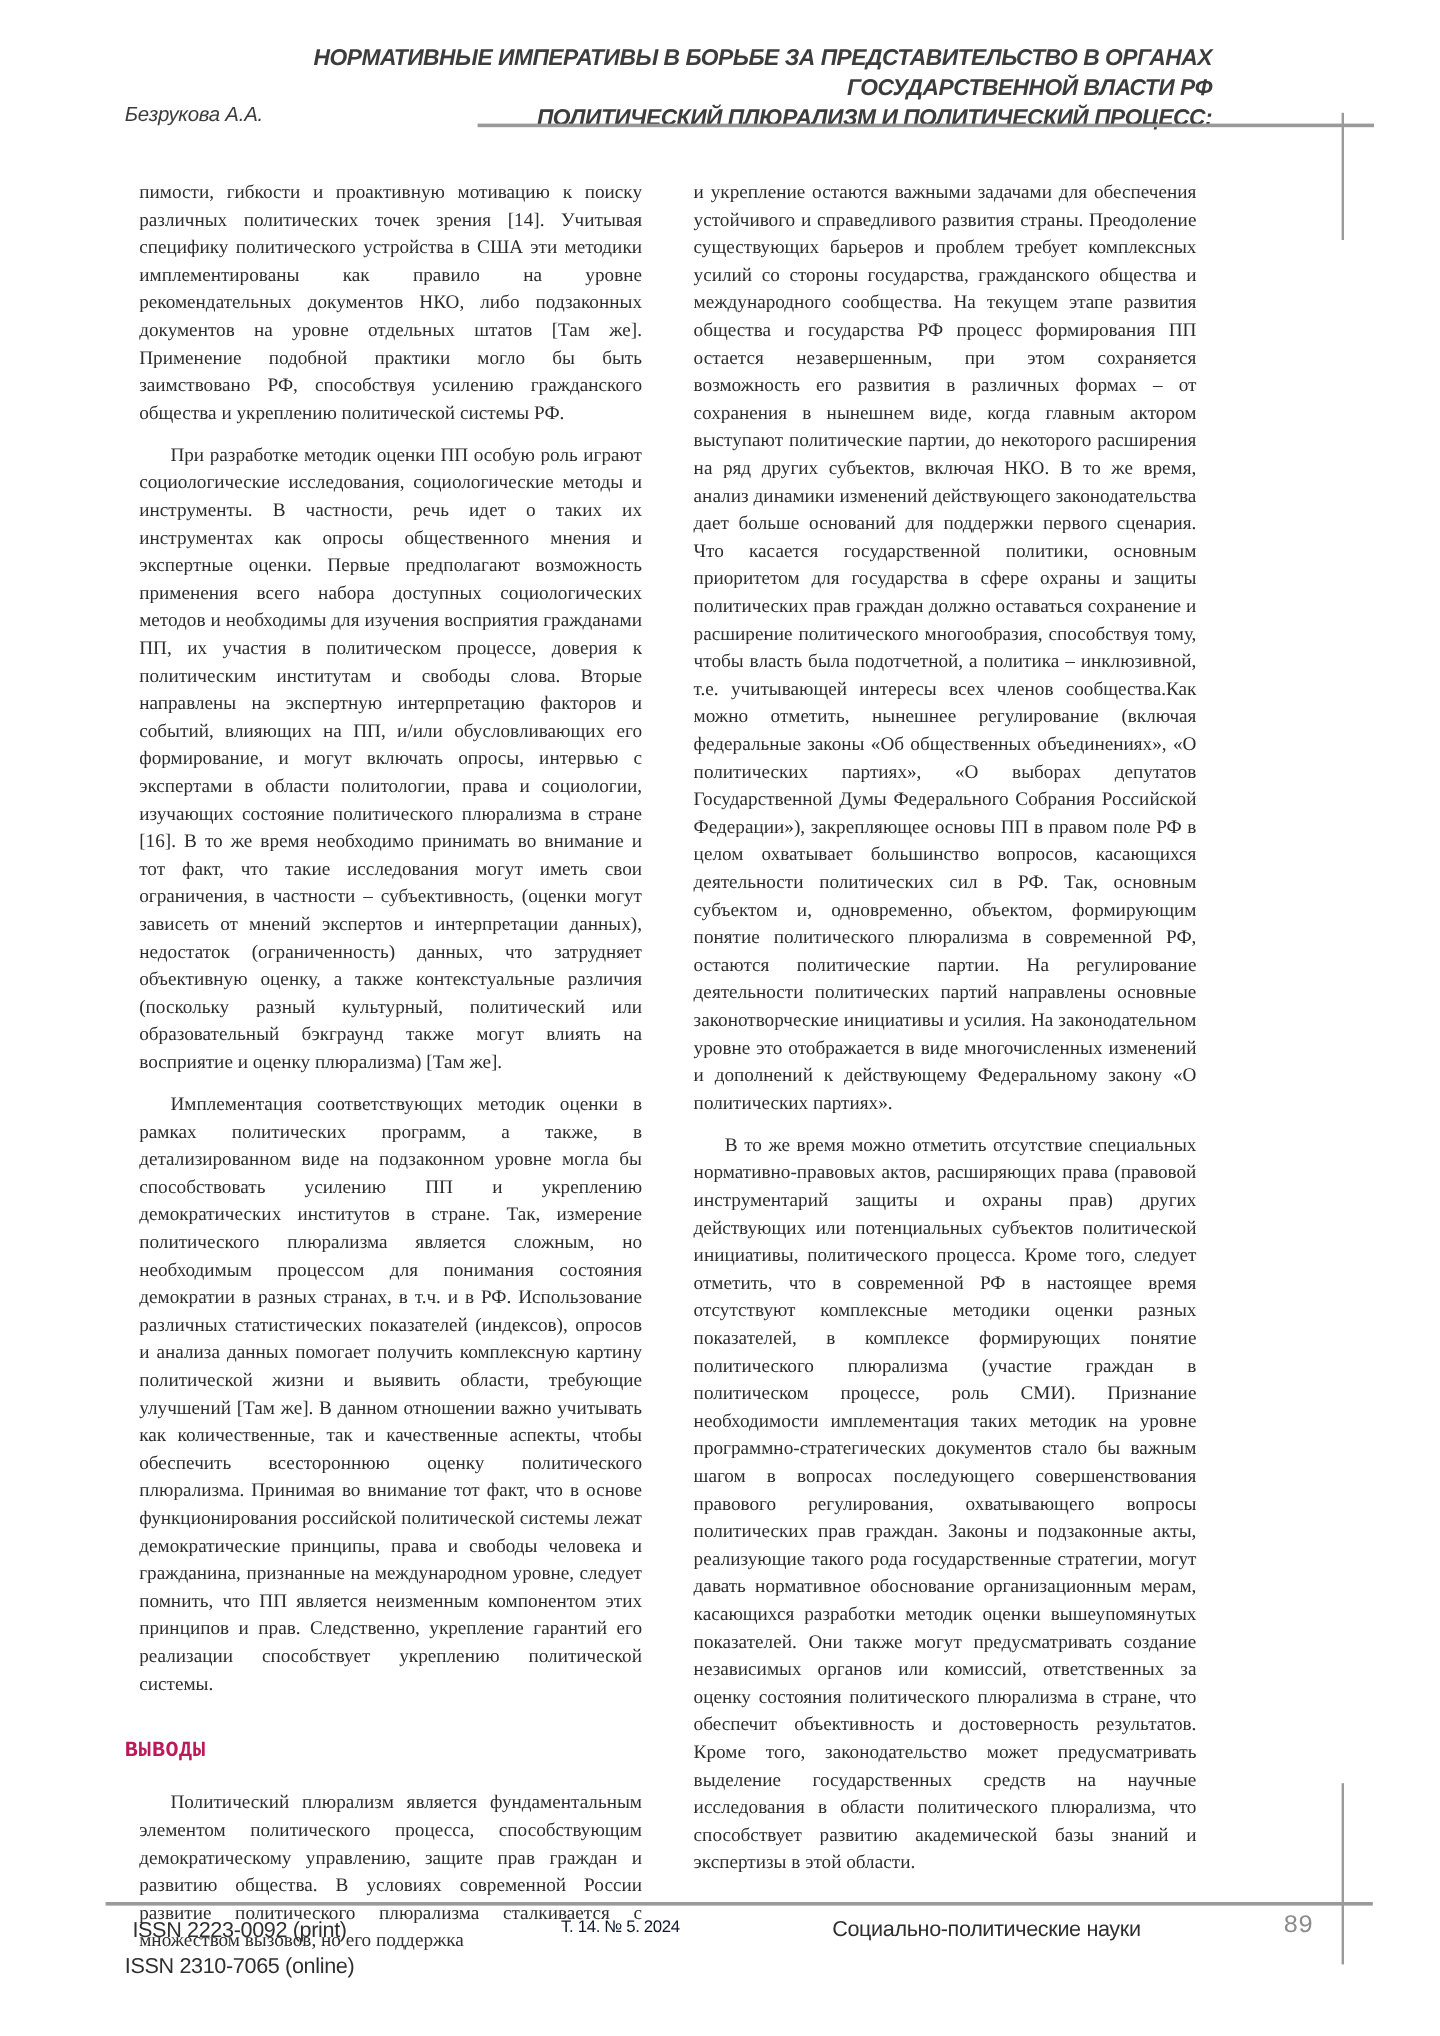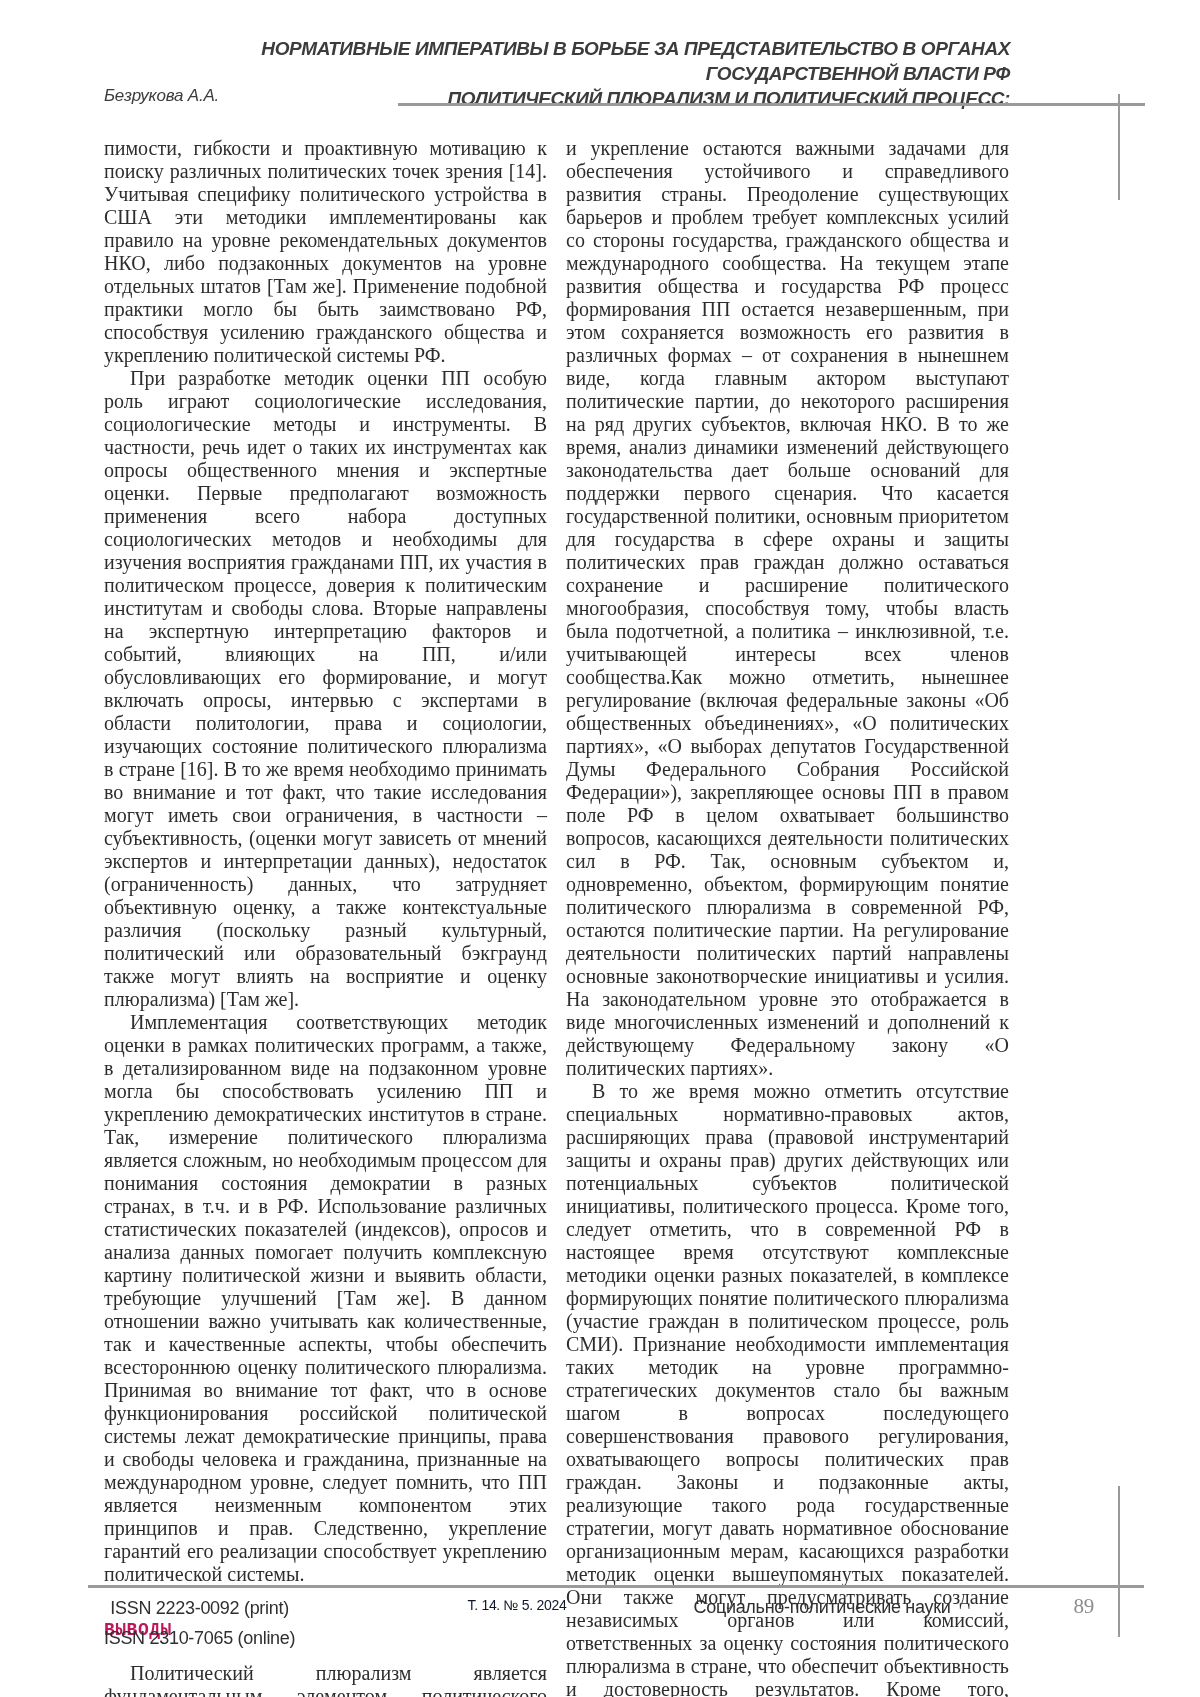--- a/index.html
+++ b/index.html
@@ -49,22 +49,22 @@
   .columns {
     position: absolute;
     left: 104px;
     top: 137px;
     width: 906px;
     display: flex;
     gap: 19px;
   }
   .col { width: 443px; }
   .para {
-    margin: 0;
-    font-size: 20px;
+    margin: 12px;
+    font-size: 16px;
     line-height: 23px;
     text-align: justify;
     hyphens: none;
   }
   .para.indent { text-indent: 26px; }
   .section-heading {
     font-family: Liberation Mono, monospace;
     font-size: 18px;
     font-weight: 600;
     letter-spacing: 0.5px;
@@ -105,21 +105,21 @@
     font-size: 18px;
     letter-spacing: -0.3px;
     color: #2f2f2f;
   }
   .footer-page-number {
     position: absolute;
     left: 1046px;
     top: 1594px;
     width: 48px;
     text-align: right;
-    font-family: Liberation Serif, serif;
+    font-family: Liberation Mono, monospace;
     font-size: 21px;
     letter-spacing: -0.3px;
     color: #8c8c8c;
   }
 </style>
 </head>
 <body>
 
 <div class="page">
 

